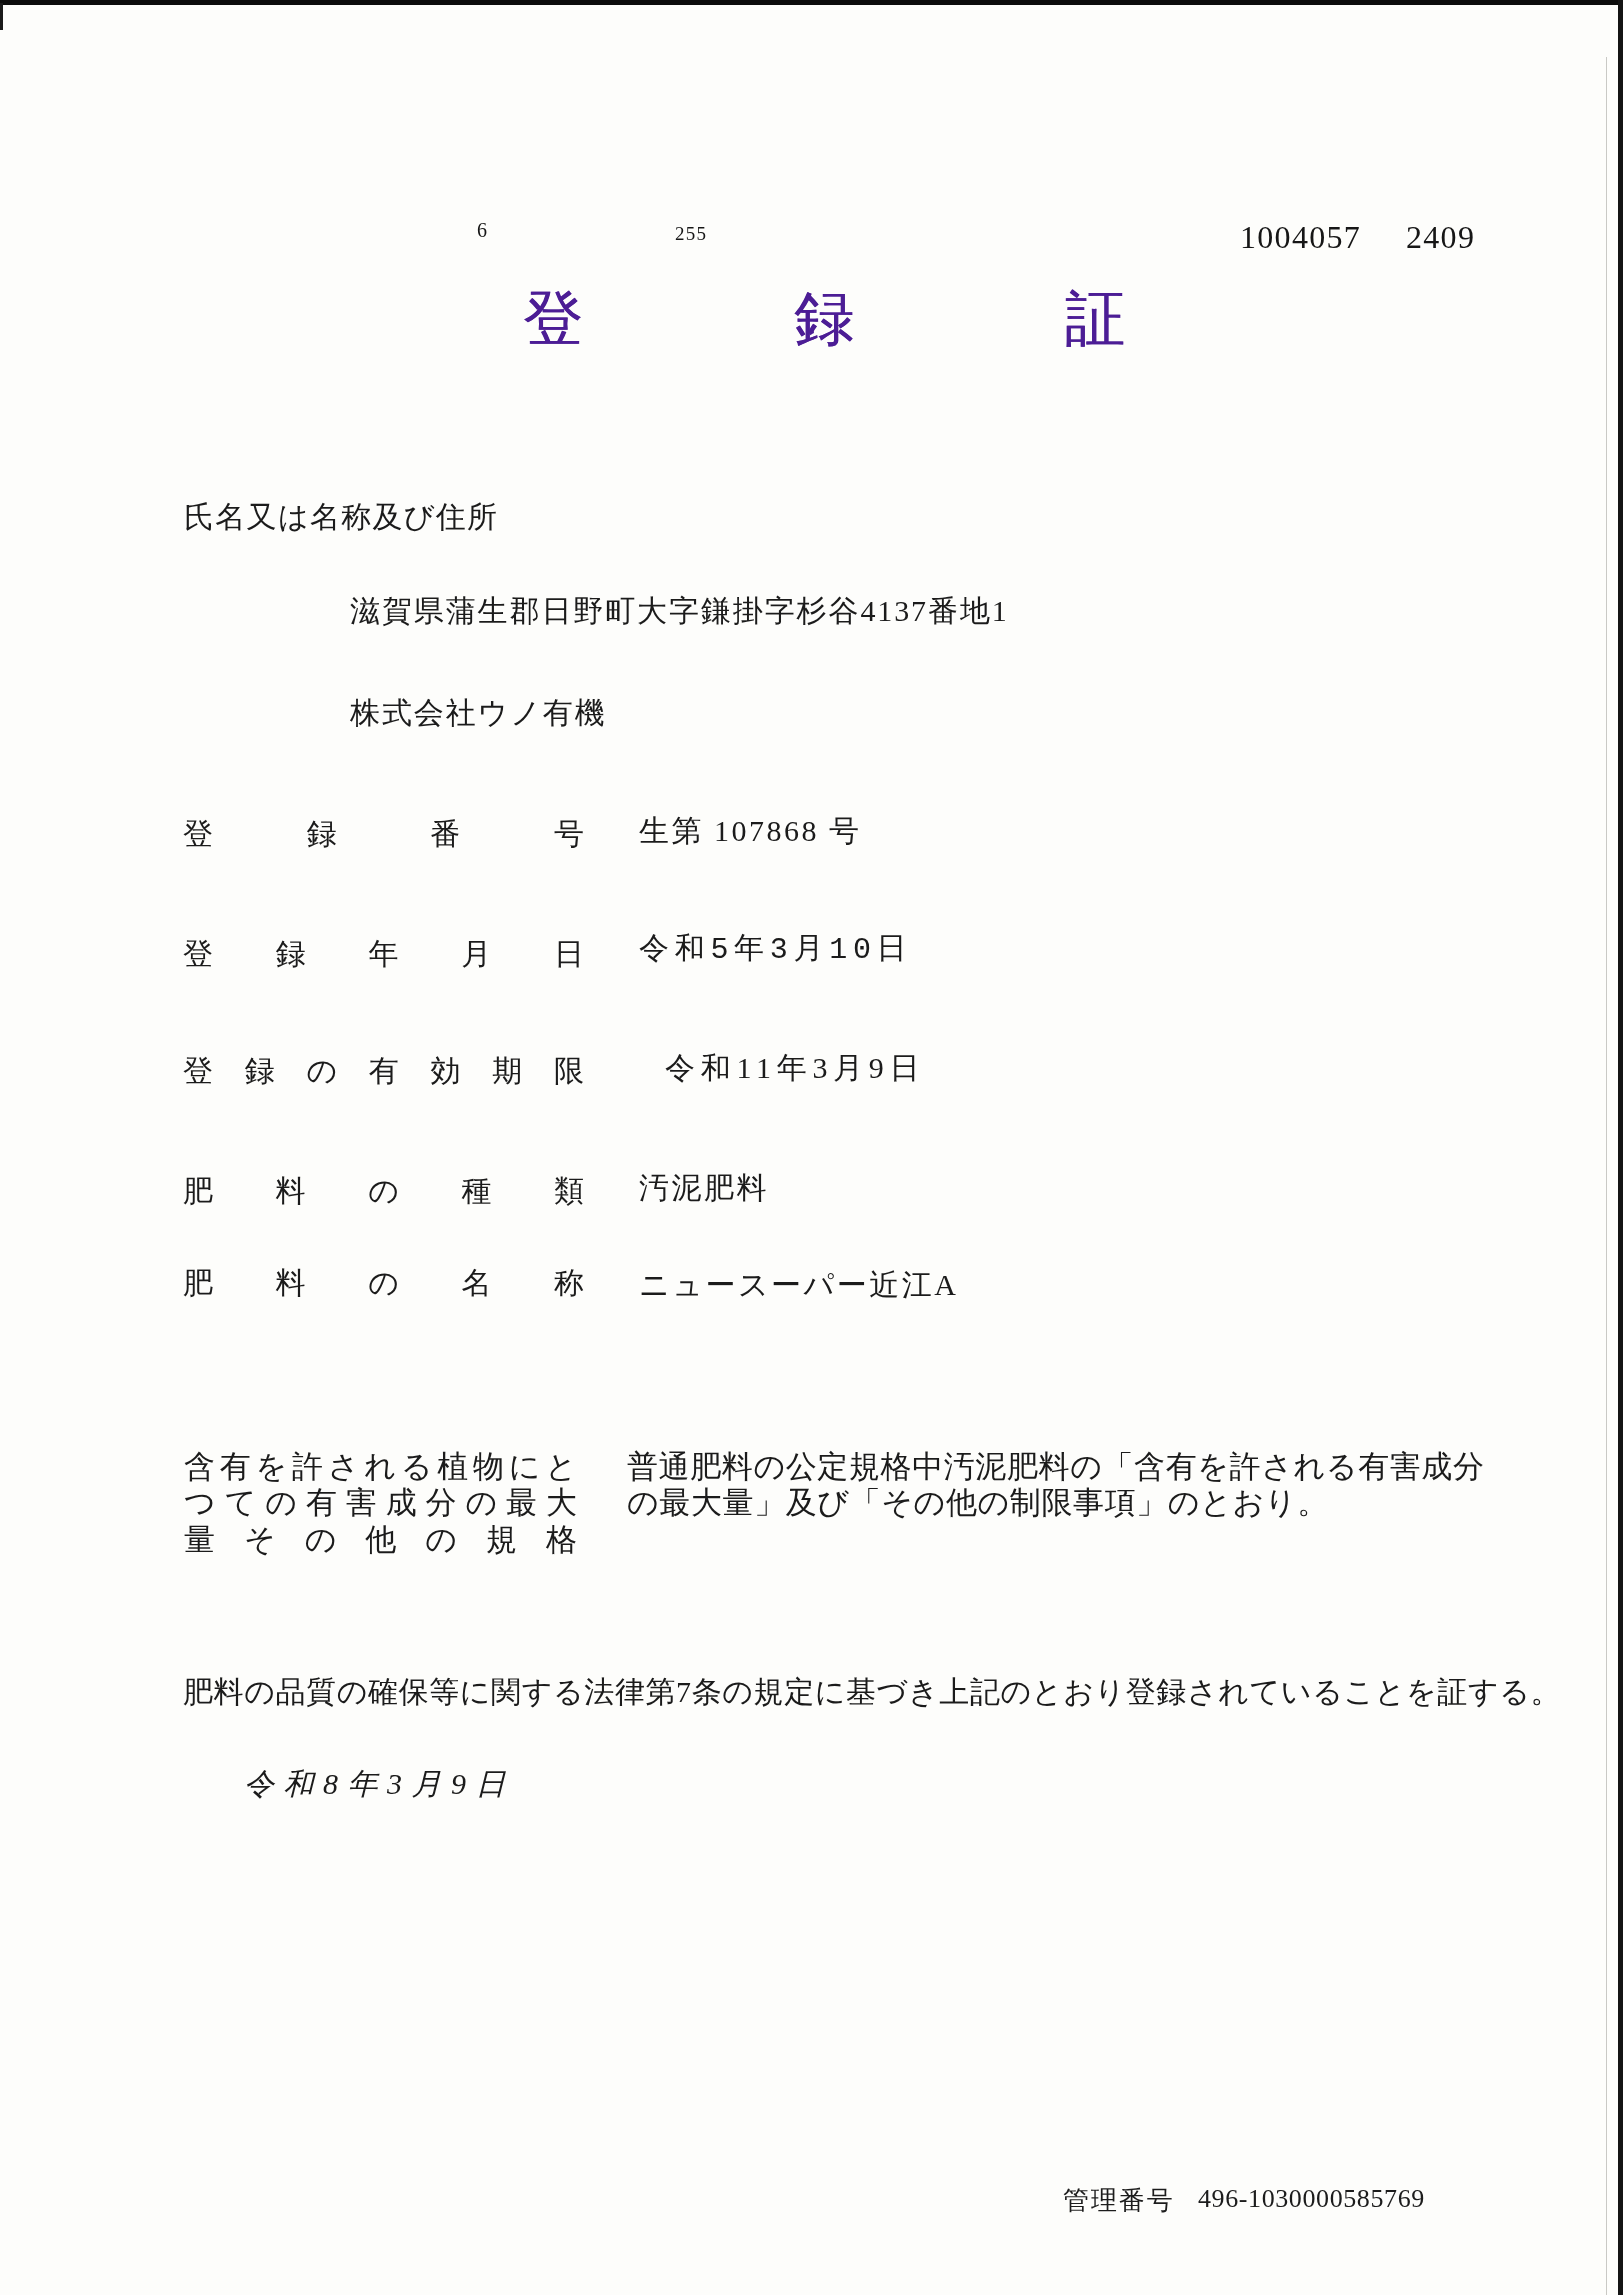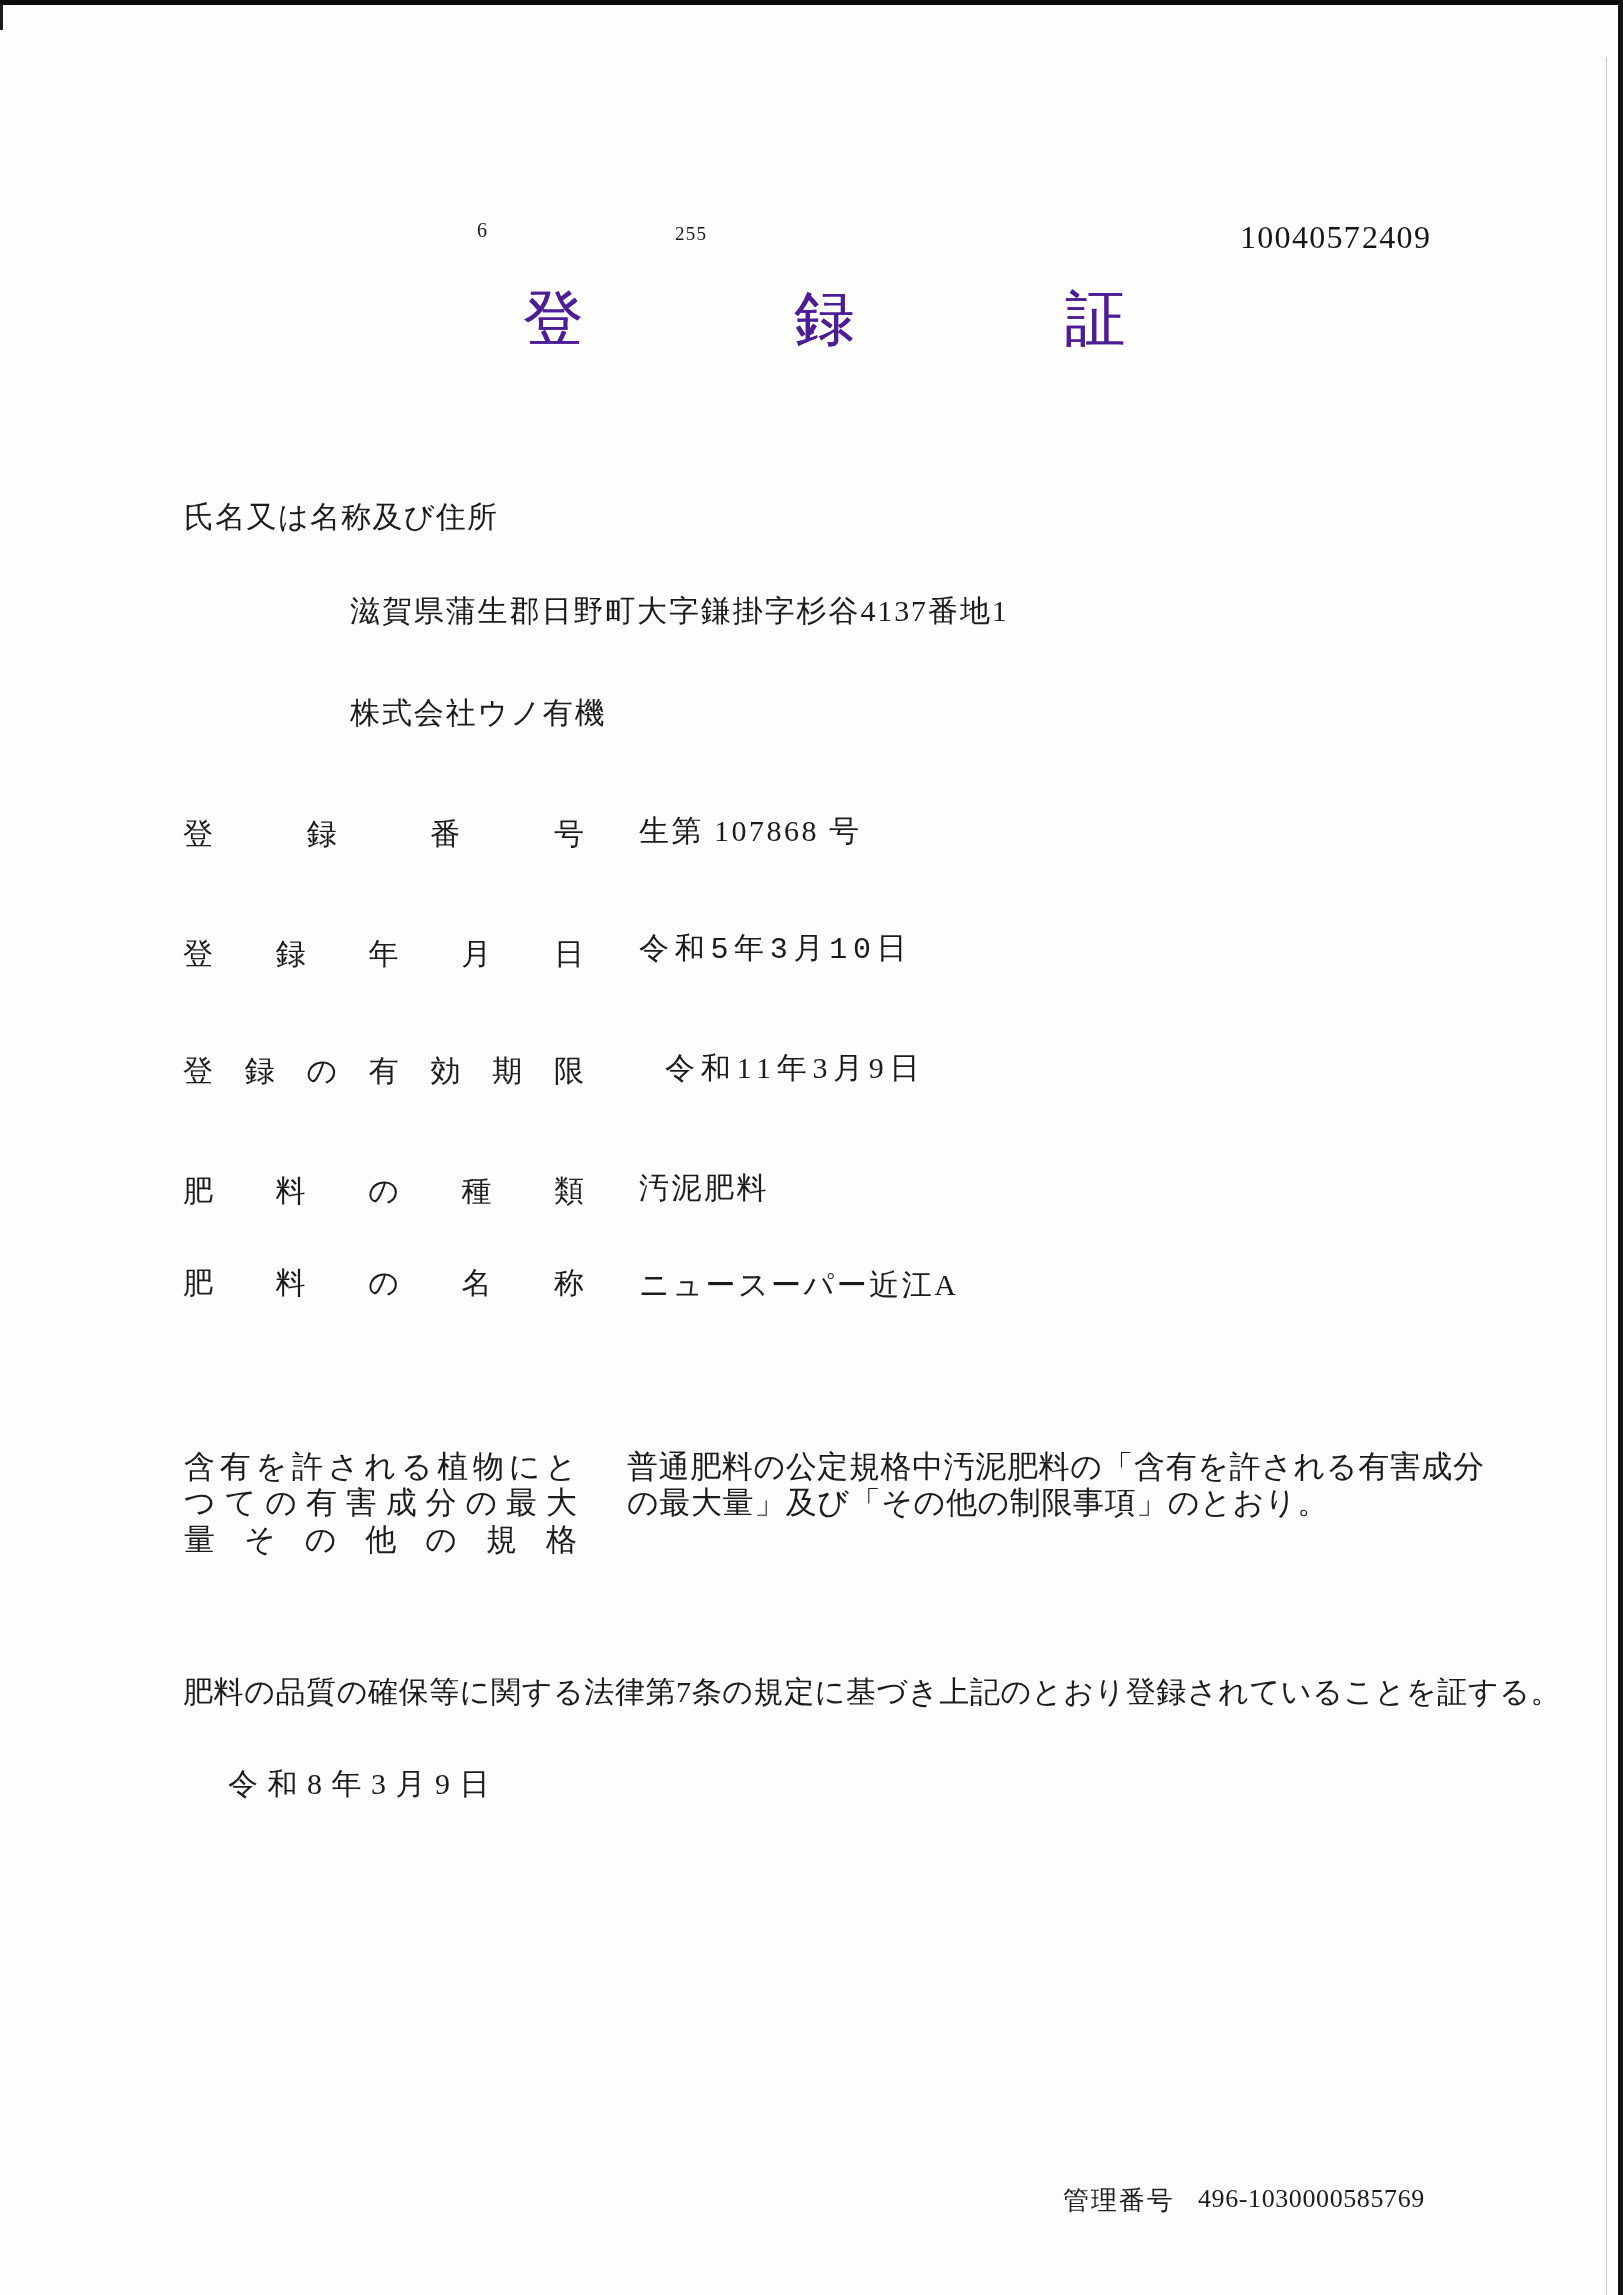--- a/index.html
+++ b/index.html
@@ -46,21 +46,21 @@
 <div class="page">
 
   <div class="edge-top"></div>
   <div class="paper-shadow"></div>
   <div class="edge-right"></div>
   <div class="left-tick"></div>
 
   <div class="abs hnum six" style="left:477px;top:219px;">6</div>
   <div class="abs hnum small" style="left:627px;top:223px;margin-left:48px;">255</div>
   <div class="abs hnum" style="left:1240px;top:219px;">1004057</div>
-  <div class="abs hnum" style="left:1362px;top:219px;">2409</div>
+  <div class="abs hnum" style="left:1406px;top:219px;">2409</div>
 
   <div class="abs title" style="left:523px;top:293px;">登録証</div>
 
   <div class="abs body-text ls2" style="left:184px;top:500px;">氏名又は名称及び住所</div>
   <div class="abs body-text ls3" style="left:350px;top:594px;">滋賀県蒲生郡日野町大字鎌掛字杉谷4137番地1</div>
   <div class="abs body-text ls3" style="left:350px;top:696px;">株式会社ウノ有機</div>
 
   <div class="abs field-label" style="left:183px;top:814px;" data-justify="chars">
       <span>登</span>
       <span>録</span>
@@ -140,20 +140,20 @@
       <span>の</span>
       <span>規</span>
       <span>格</span>
     </div>
 
   <div class="abs spec ls1" style="left:627px;top:1486px;">の最大量」及び「その他の制限事項」のとおり。</div>
   <div class="abs spec ls1" style="left:627px;top:1450px;">普通肥料の公定規格中汚泥肥料の「含有を許される有害成分</div>
 
   <div class="abs body-text ls1" style="left:183px;top:1675px;">肥料の品質の確保等に関する法律第7条の規定に基づき上記のとおり登録されていることを証する。</div>
 
-  <div class="abs body-text ls15" style="left:228px;top:1767px;">令和8年3月9日</div>
+  <div class="abs body-text ls15" style="left:244px;top:1767px;font-style:italic;">令和8年3月9日</div>
 
 
   <div class="abs admin ls3" style="left:1063px;top:2183px;">管理番号</div>
   <div class="abs admin ls1" style="left:1198px;top:2184px;">496-1030000585769</div>
 
 </div>
 
 
 </body></html>

